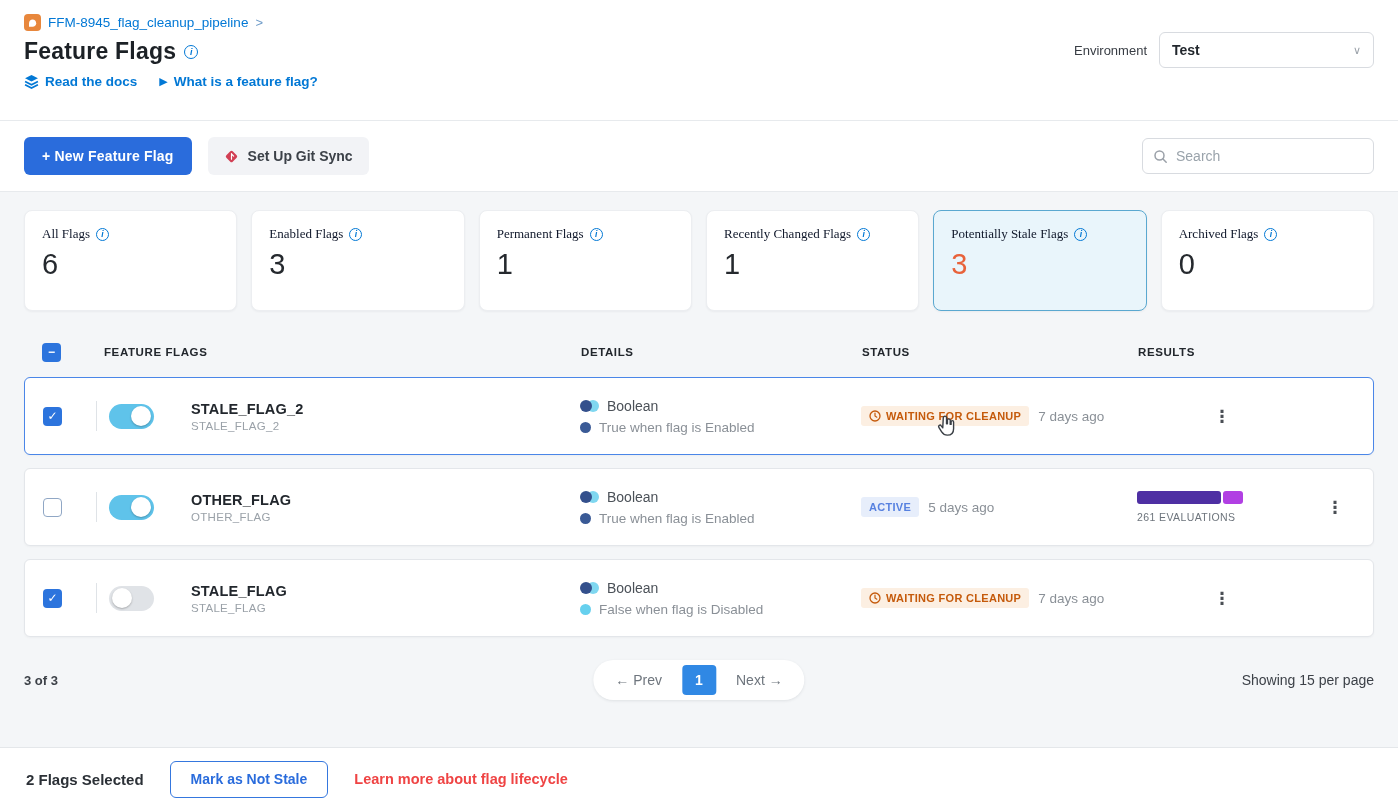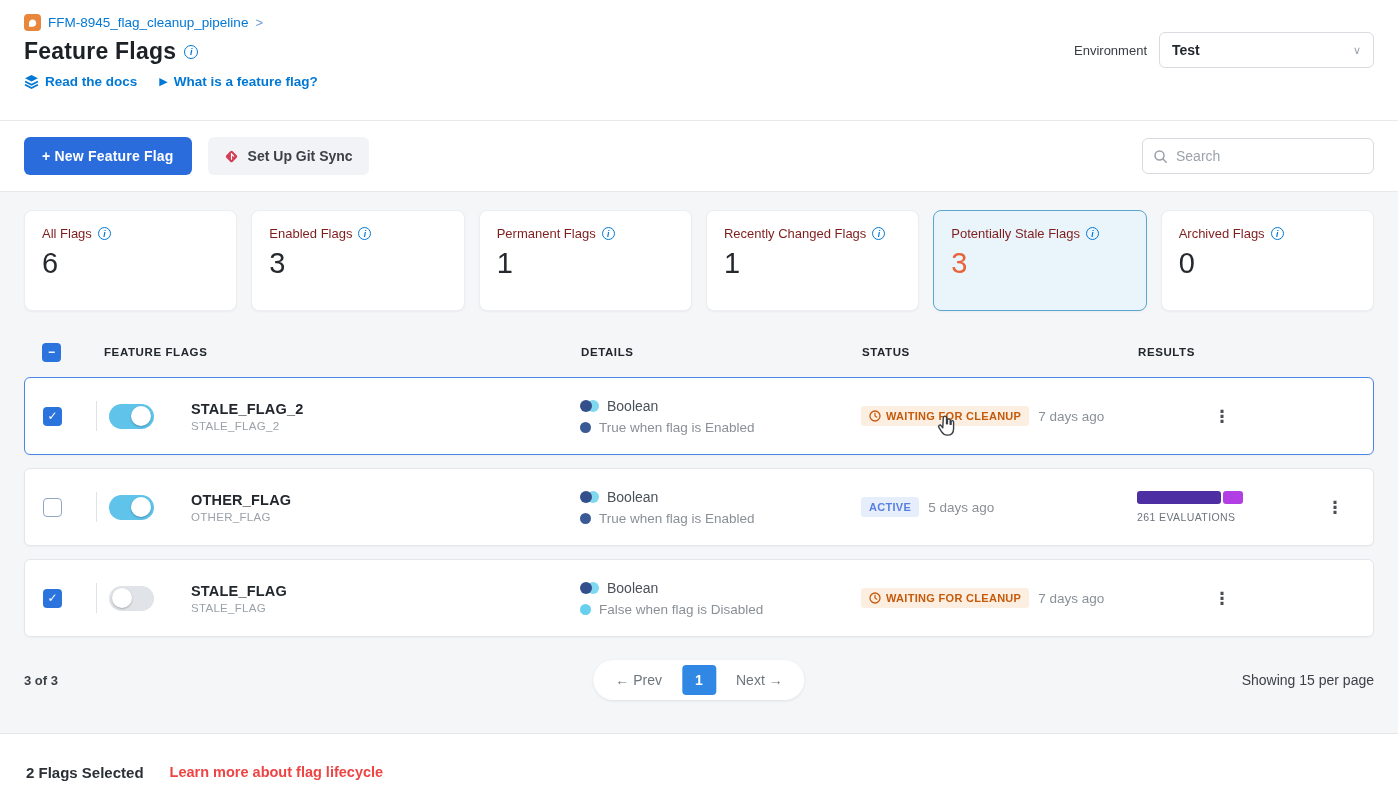--- a/index.html
+++ b/index.html
@@ -40,21 +40,21 @@
   .search-box input { border:none; outline:none; flex:1; font-size:14px; font-family:inherit; color:#3c4148; background:transparent; }
   .search-box input::placeholder { color:#9aa3ab; }
 
   
   .content { padding:18px 24px 0 24px; }
   .stats-row { display:flex; gap:14px; }
   .stat-card { flex:1; background:#fff; border:1px solid #eceef1; border-radius:8px; padding:15px 17px; height:101px;
                box-shadow:0 1px 2px rgba(40,48,60,.05); cursor:pointer; }
   .stat-card.selected { background:#e9f5fb; border:1px solid #5aa8d0; }
   .stat-label-row { display:flex; align-items:center; gap:6px; }
-  .stat-label { font-size:13px; color:#7f1d1d; }
+  .stat-label { font-size:13px; color:#0f172a;font-family:Liberation Serif, serif; }
   .stat-value { font-size:29px; color:#25292e; margin-top:6px; font-weight:normal; }
   .stat-value.orange { color:#e8623a; }
 
   
   .row-grid { display:grid; grid-template-columns:40px 26px 78px minmax(0,1fr) 285px 280px 186px 40px; align-items:center; }
   .table-head { margin:28px 0 12px 0; padding:0 18px; height:26px; }
   .th { font-size:11.5px; font-weight:bold; color:#22272d; letter-spacing:.6px; }
   .th-flags { grid-column:2 / 5; padding-left:22px; }
   .th-details { padding-left:16px; }
   .th-status { padding-left:12px; }
@@ -111,21 +111,21 @@
   .pagination { position:relative; display:flex; align-items:center; justify-content:space-between; margin-top:22px; height:42px; }
   .page-count { font-size:13px; font-weight:bold; color:#3c4148; }
   .pager { position:absolute; left:50%; transform:translateX(-50%); background:#fff; border-radius:999px;
            box-shadow:0 1px 3px rgba(40,48,60,.10); display:flex; align-items:center; gap:4px; padding:5px 6px; }
   .pager-btn { font-size:14px; color:#6e757d; padding:5px 16px; cursor:pointer; background:none; border:none; font-family:inherit; }
   .pager-page { width:34px; height:30px; background:#3088e4; border-radius:4px; color:#fff; font-size:14px; font-weight:bold;
                 display:flex; align-items:center; justify-content:center; cursor:pointer; border:none; font-family:inherit; }
   .showing { font-size:14px; color:#3c4148; }
 
   
-  .select-bar { position:absolute; left:0; right:0; bottom:0; height:77px; background:#fff; border-top:1px solid #e4e7ea;
+  .select-bar { position:absolute; left:0; right:0; bottom:0; height:63px; background:#fff; border-top:1px solid #e4e7ea;
                 display:flex; align-items:center; gap:26px; padding:0 26px; }
   .selected-text { font-size:15px; font-weight:bold; color:#2b3036; }
   .btn-outline { background:#fff; border:1.5px solid #3577de; border-radius:6px; color:#2a6cdc; font-size:14px;
                  font-weight:bold; font-family:inherit; height:37px; padding:0 20px; cursor:pointer; }
   .learn-link { color:#ef4444; font-size:14.5px; font-weight:bold; cursor:pointer; text-decoration:none; }
 
   .cursor-pointer-svg { position:absolute; left:933px; top:414px; pointer-events:none; }
 </style>
 </head>
 <body>
@@ -377,20 +377,21 @@
         <button class="pager-btn">← Prev</button>
         <button class="pager-page">1</button>
         <button class="pager-btn">Next →</button>
       </div>
       <span class="showing">Showing 15 per page</span>
     </div>
   </main>
 
   <footer class="select-bar">
     <span class="selected-text">2 Flags Selected</span>
+    <button class="btn-outline">Mark as Not Stale</button>
     <a class="learn-link">Learn more about flag lifecycle</a>
   </footer>
 
   <svg class="cursor-pointer-svg" width="26" height="26" viewBox="0 0 24 24">
     <path d="M9.5 3.5c0-.8.7-1.5 1.5-1.5s1.5.7 1.5 1.5V9h.8V5.8c0-.7.6-1.3 1.3-1.3s1.3.6 1.3 1.3V9.6h.8V7.2c0-.6.5-1.1 1.1-1.1.7 0 1.2.5 1.2 1.2v6.2c0 3.6-2.2 6-5.8 6-2.6 0-4-1.1-5.2-3l-2.6-4.2c-.4-.6-.2-1.4.4-1.8.6-.4 1.4-.2 1.8.4l1.4 1.9z" fill="#fff" stroke="#3a3f45" stroke-width="1.3" stroke-linejoin="round"></path>
   </svg>
 
 </div>
 
 </body></html>

